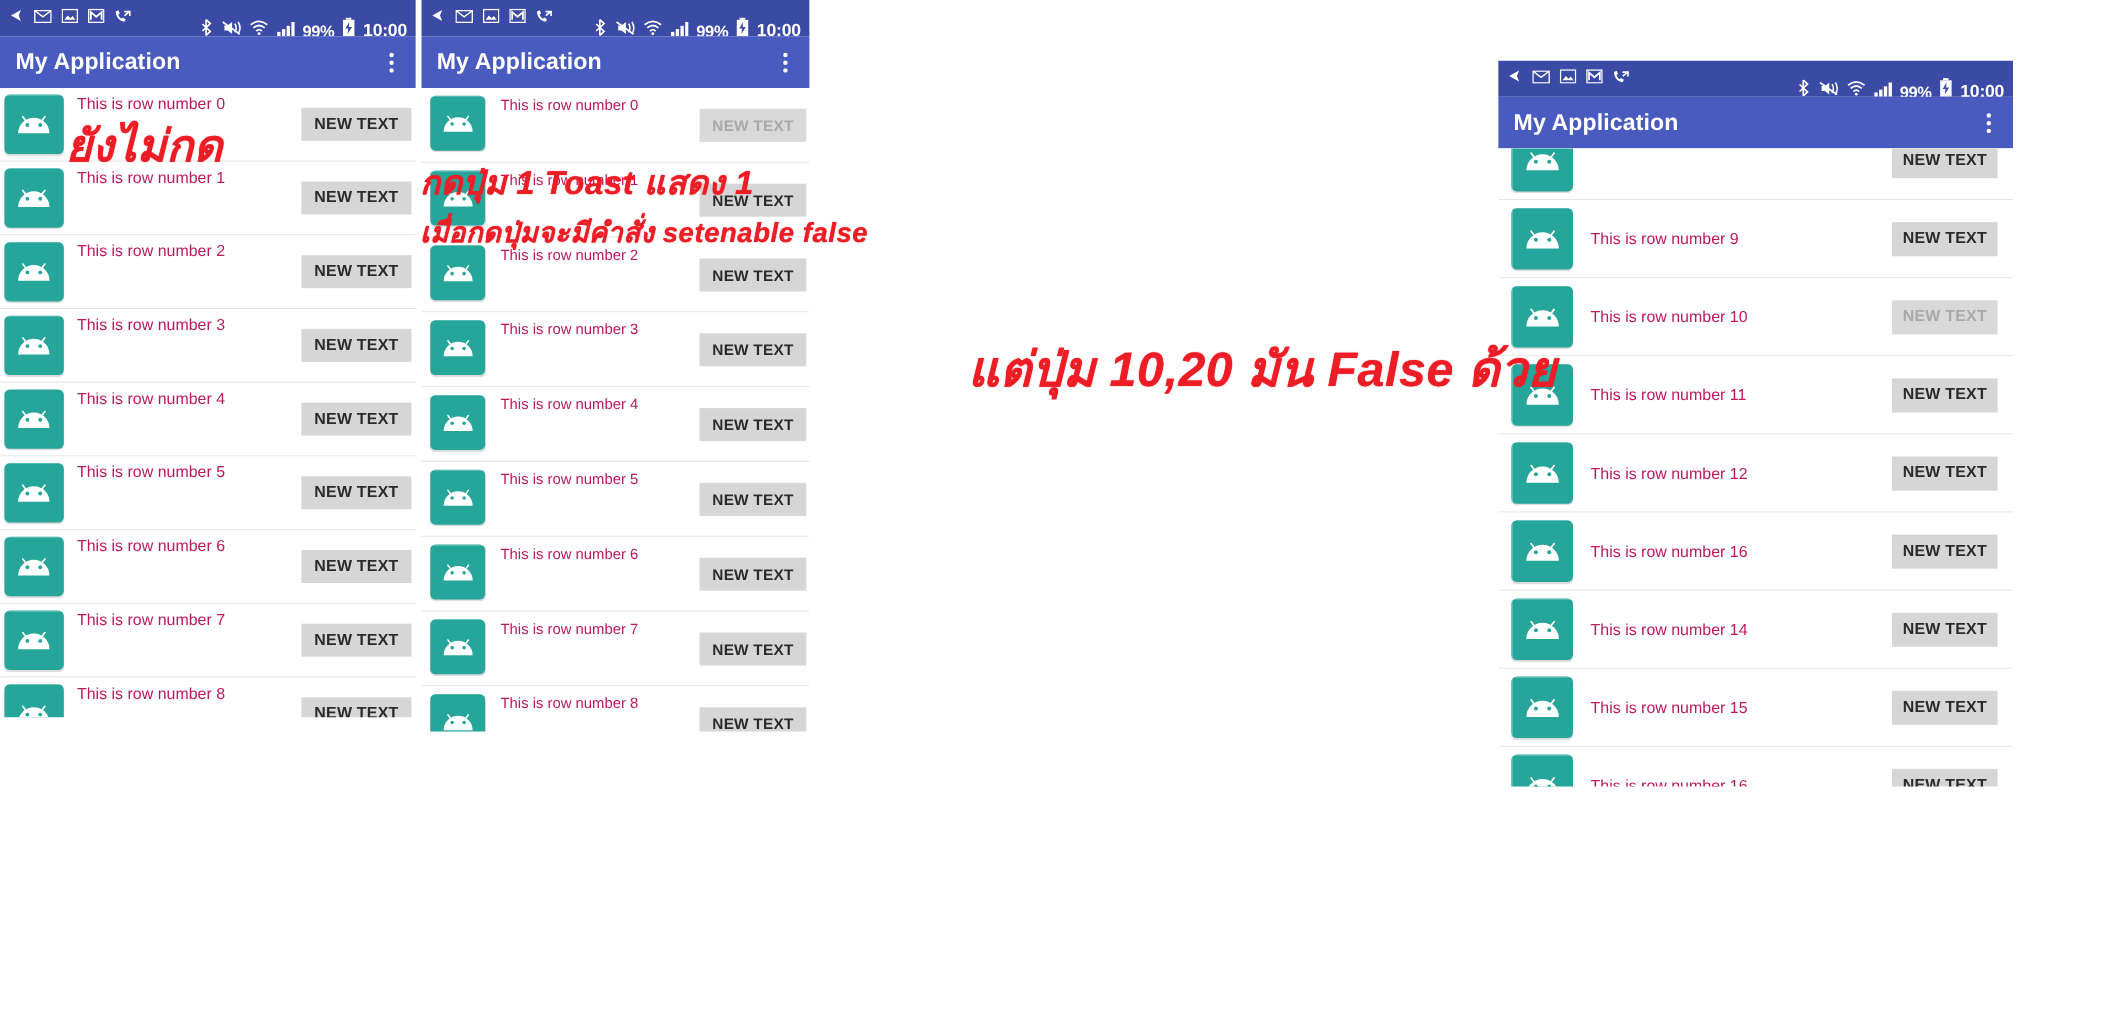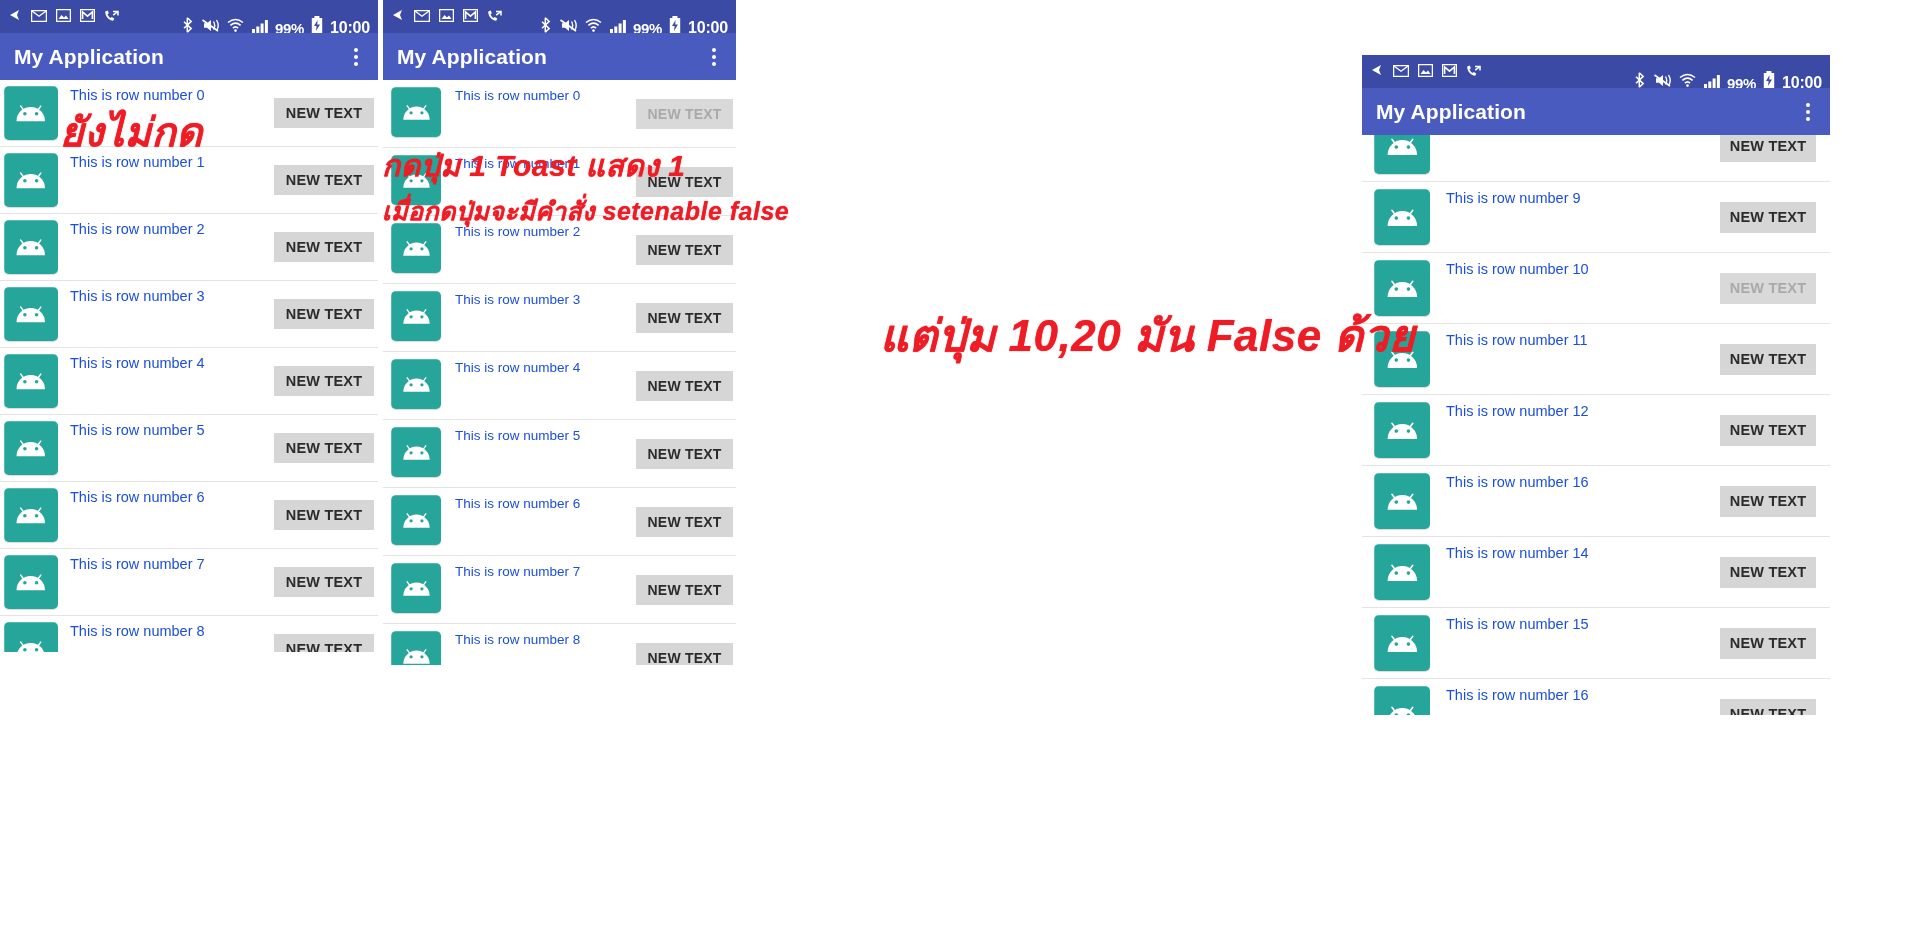--- a/index.html
+++ b/index.html
@@ -43,21 +43,21 @@
 
   .row {
     display: flex; align-items: flex-start;
     background: #fff;
     border-bottom: 1px solid #e3e3e3;
     position: relative;
   }
   .row-thumb { flex: 0 0 auto; }
   .row-label {
     flex: 1 1 auto;
-    color: #1d4ed8;
+    color: #be185d;
     line-height: 1.1;
     padding-top: 2px;
   }
   .row-btn {
     flex: 0 0 auto;
     background: #d6d6d6;
     color: #2b2b2b;
     text-align: center;
     font-weight: 700;
     border: 0;
@@ -112,21 +112,21 @@
   #panelB .row        { min-height: 68px; padding: 7px 0 7px 8px; }
   #panelB .droid      { width: 50px; height: 50px; }
   #panelB .row-thumb  { margin-right: 14px; }
   #panelB .row-label  { font-size: 13.5px; }
   #panelB .row-btn    { width: 97px; height: 30px; font-size: 14px; margin-right: 3px; }
 
   
   #panelC .row        { min-height: 68px; padding: 7px 0 7px 12px; }
   #panelC .droid      { width: 56px; height: 56px; }
   #panelC .row-thumb  { margin-right: 16px; }
-  #panelC .row-label  { font-size: 14.5px; }
+  #panelC .row-label  { font-size: 14.5px; margin-top: 20px; }
   #panelC .row-btn    { width: 96px; height: 31px; font-size: 14.5px; margin-right: 14px; }
 
   .clip { overflow: hidden; }
 </style>
 </head>
 <body>
 
 <div id="stage">
 
   <div class="phone" id="panelA">

